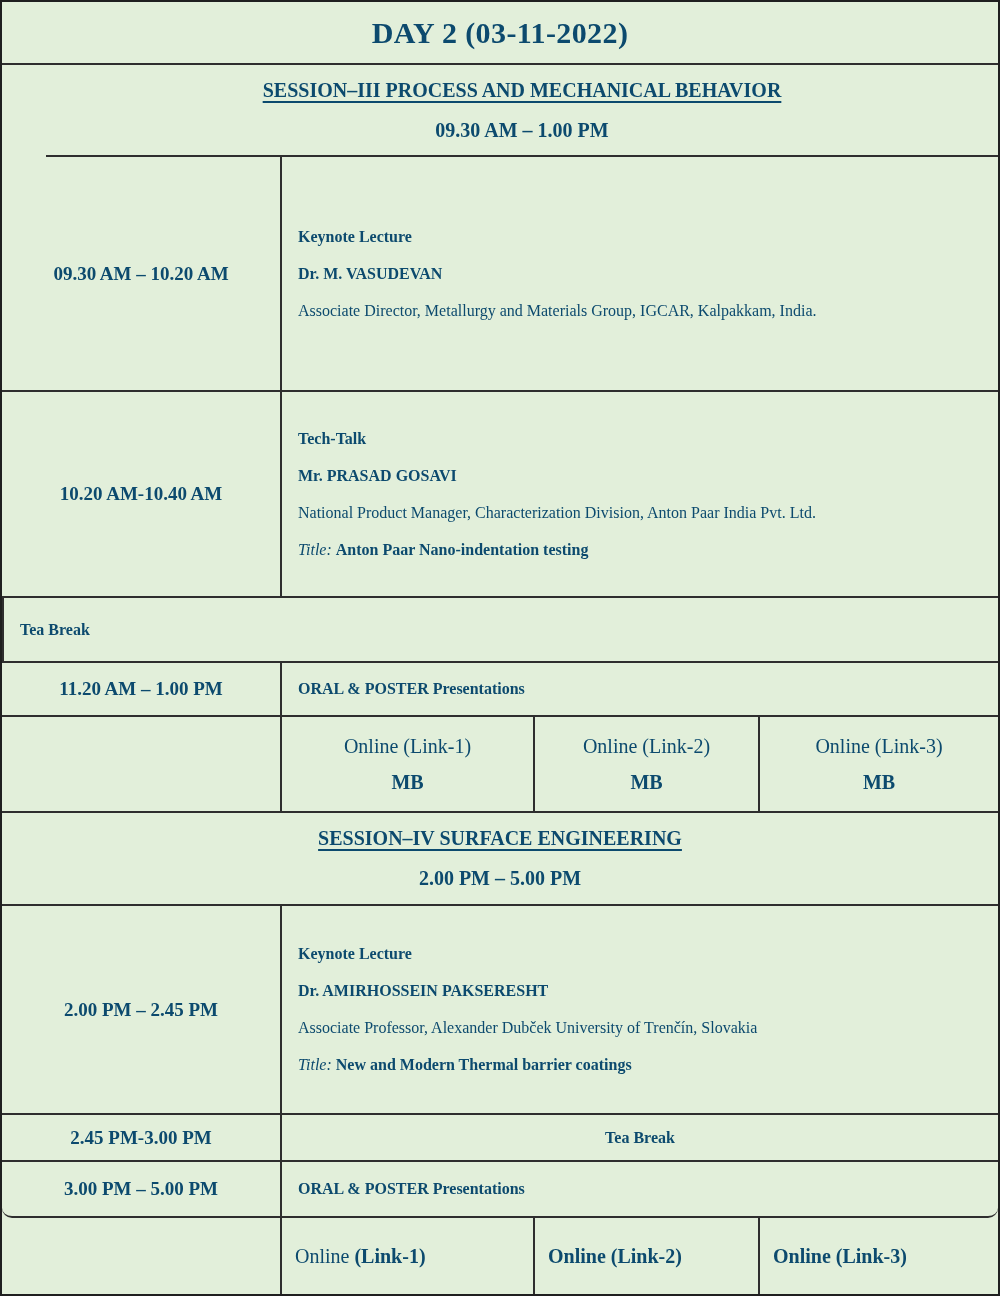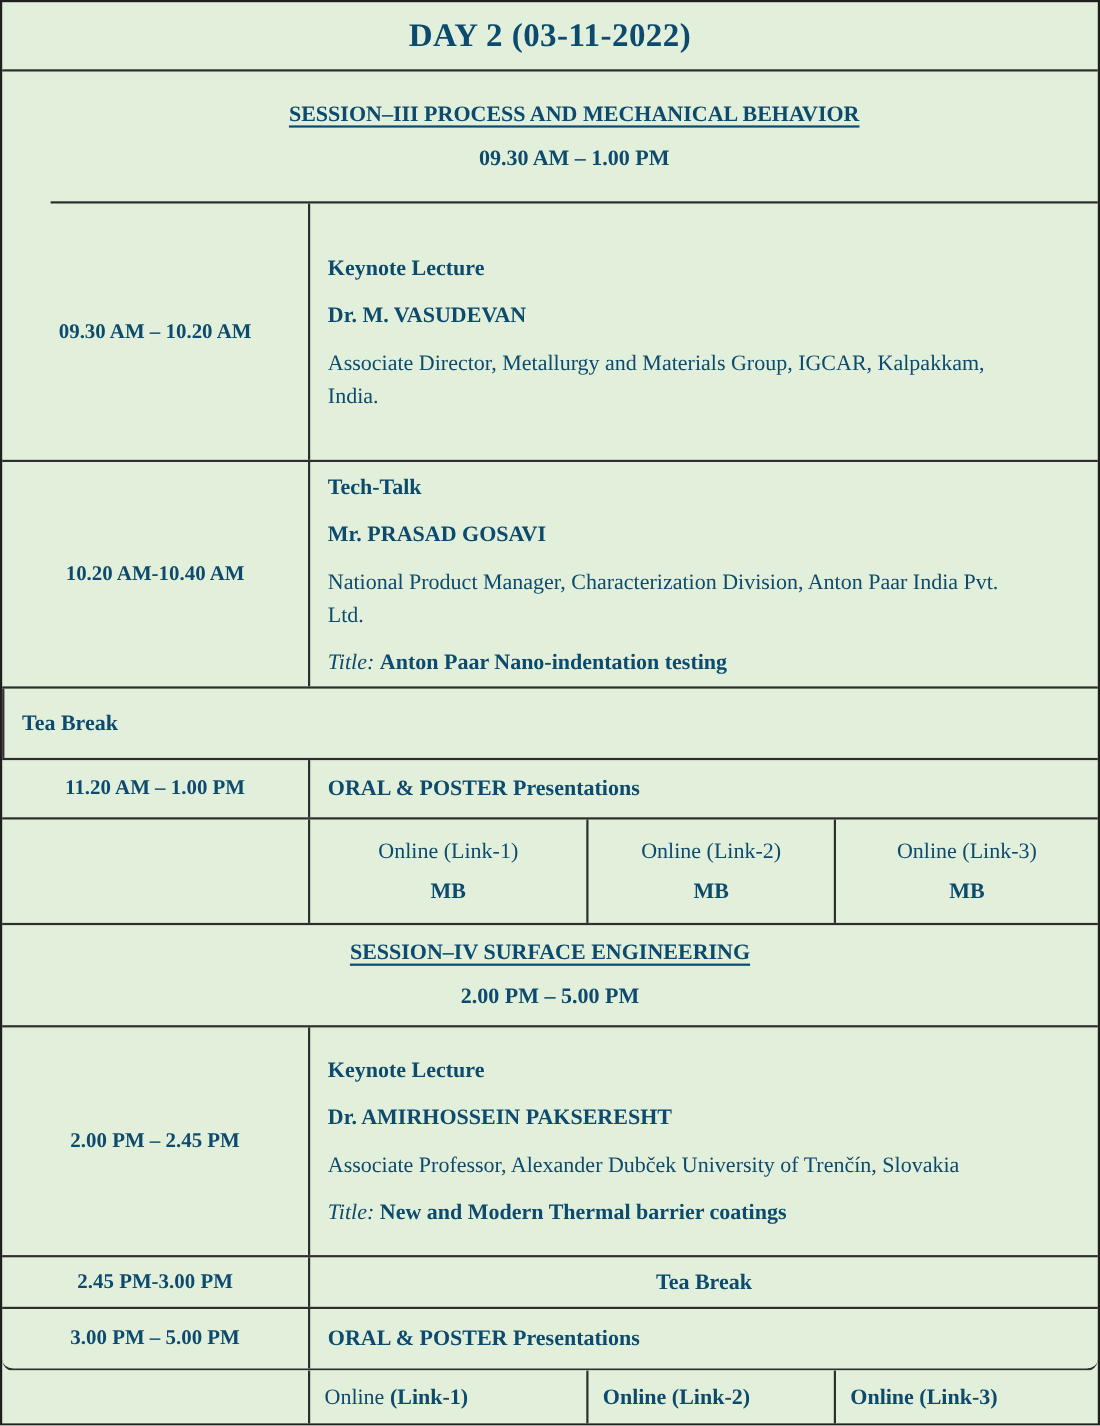--- a/index.html
+++ b/index.html
@@ -8,42 +8,42 @@
     width:1000px;height:1296px;box-sizing:border-box;
     background:#e2efda;border:2px solid #1f1f1f;
     display:flex;flex-direction:column;
     font-family:"Liberation Serif","DejaVu Serif",serif;
     color:#0c4a6e;
   }
   .row{display:flex;box-sizing:border-box;border-bottom:2px solid #2e2e2e;flex:0 0 auto;}
   .row.last{border-bottom:none;flex:1 1 auto;}
   
   .h-day{height:63px;}
-  .h-sess3{height:120px;margin-left:44px;}
+  .h-sess3{height:92px;margin-left:44px;}
   .h-key3{height:235px;}
   .h-tech{height:206px;}
   .h-tea3{height:65px;}
   .h-oral3{height:54px;}
   .h-links3{height:96px;}
   .h-sess4{height:93px;}
   .h-key4{height:209px;}
   .h-tea4{height:47px;}
   .h-oral4{height:56px;border-radius:10px;}
   
   .day-row{align-items:center;justify-content:center;}
   .day-title{font-size:30px;font-weight:bold;letter-spacing:.4px;}
   .session-row{flex-direction:column;align-items:center;justify-content:center;gap:17px;}
   .session-title{font-size:20px;font-weight:bold;text-decoration:underline;text-decoration-thickness:2px;text-underline-offset:4px;}
   .session-time{font-size:20px;font-weight:bold;}
   
   .time-cell{flex:0 0 278px;display:flex;align-items:center;justify-content:center;
     font-weight:bold;font-size:19px;text-align:center;}
   .content-cell{flex:1 1 auto;border-left:2px solid #2e2e2e;box-sizing:border-box;
     display:flex;flex-direction:column;justify-content:center;padding:10px 16px;gap:13px;}
-  .content-cell p{margin:0;font-size:20px;line-height:1.5;max-width:640px;}
+  .content-cell p{margin:0;font-size:16px;line-height:1.5;max-width:640px;}
   .b{font-weight:bold;}
   .i{font-style:italic;}
   .center-content{align-items:center;text-align:center;}
   
   .link-cell{box-sizing:border-box;border-left:2px solid #2e2e2e;
     display:flex;flex-direction:column;justify-content:center;align-items:center;gap:12px;}
   .link-cell p{margin:0;font-size:20px;line-height:1.2;}
   .w1{flex:0 0 253px;}
   .w2{flex:0 0 225px;}
   .w3{flex:1 1 auto;}

